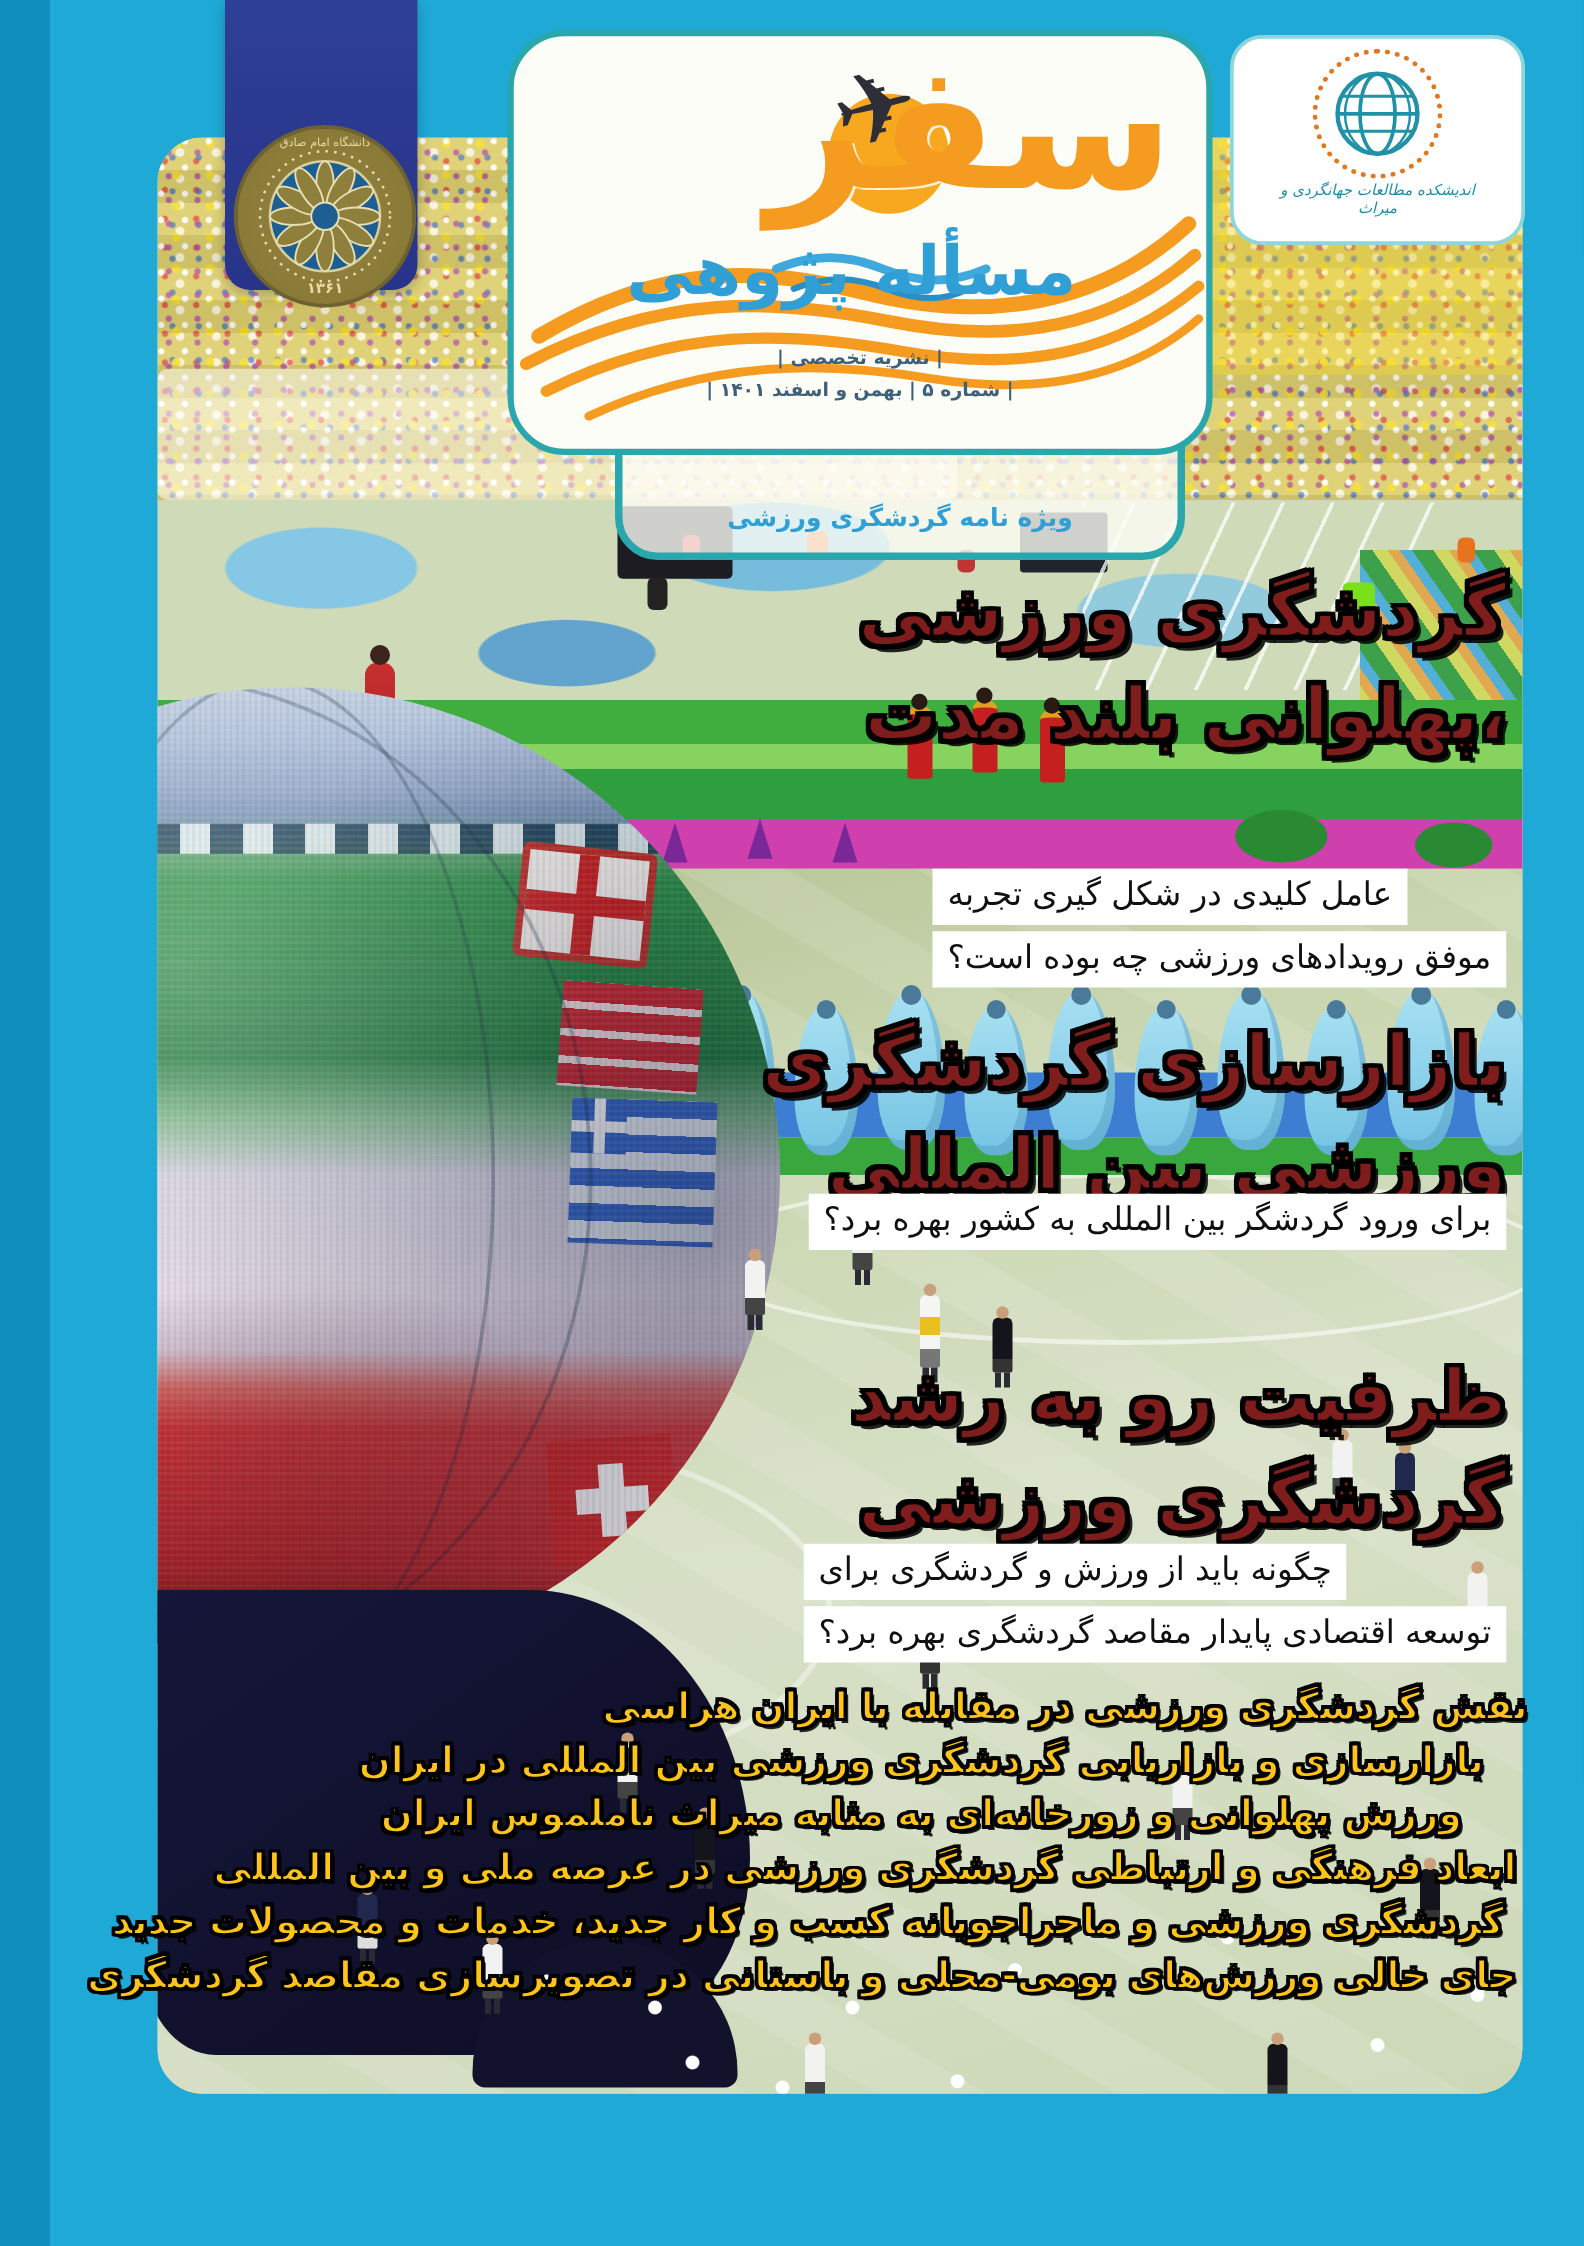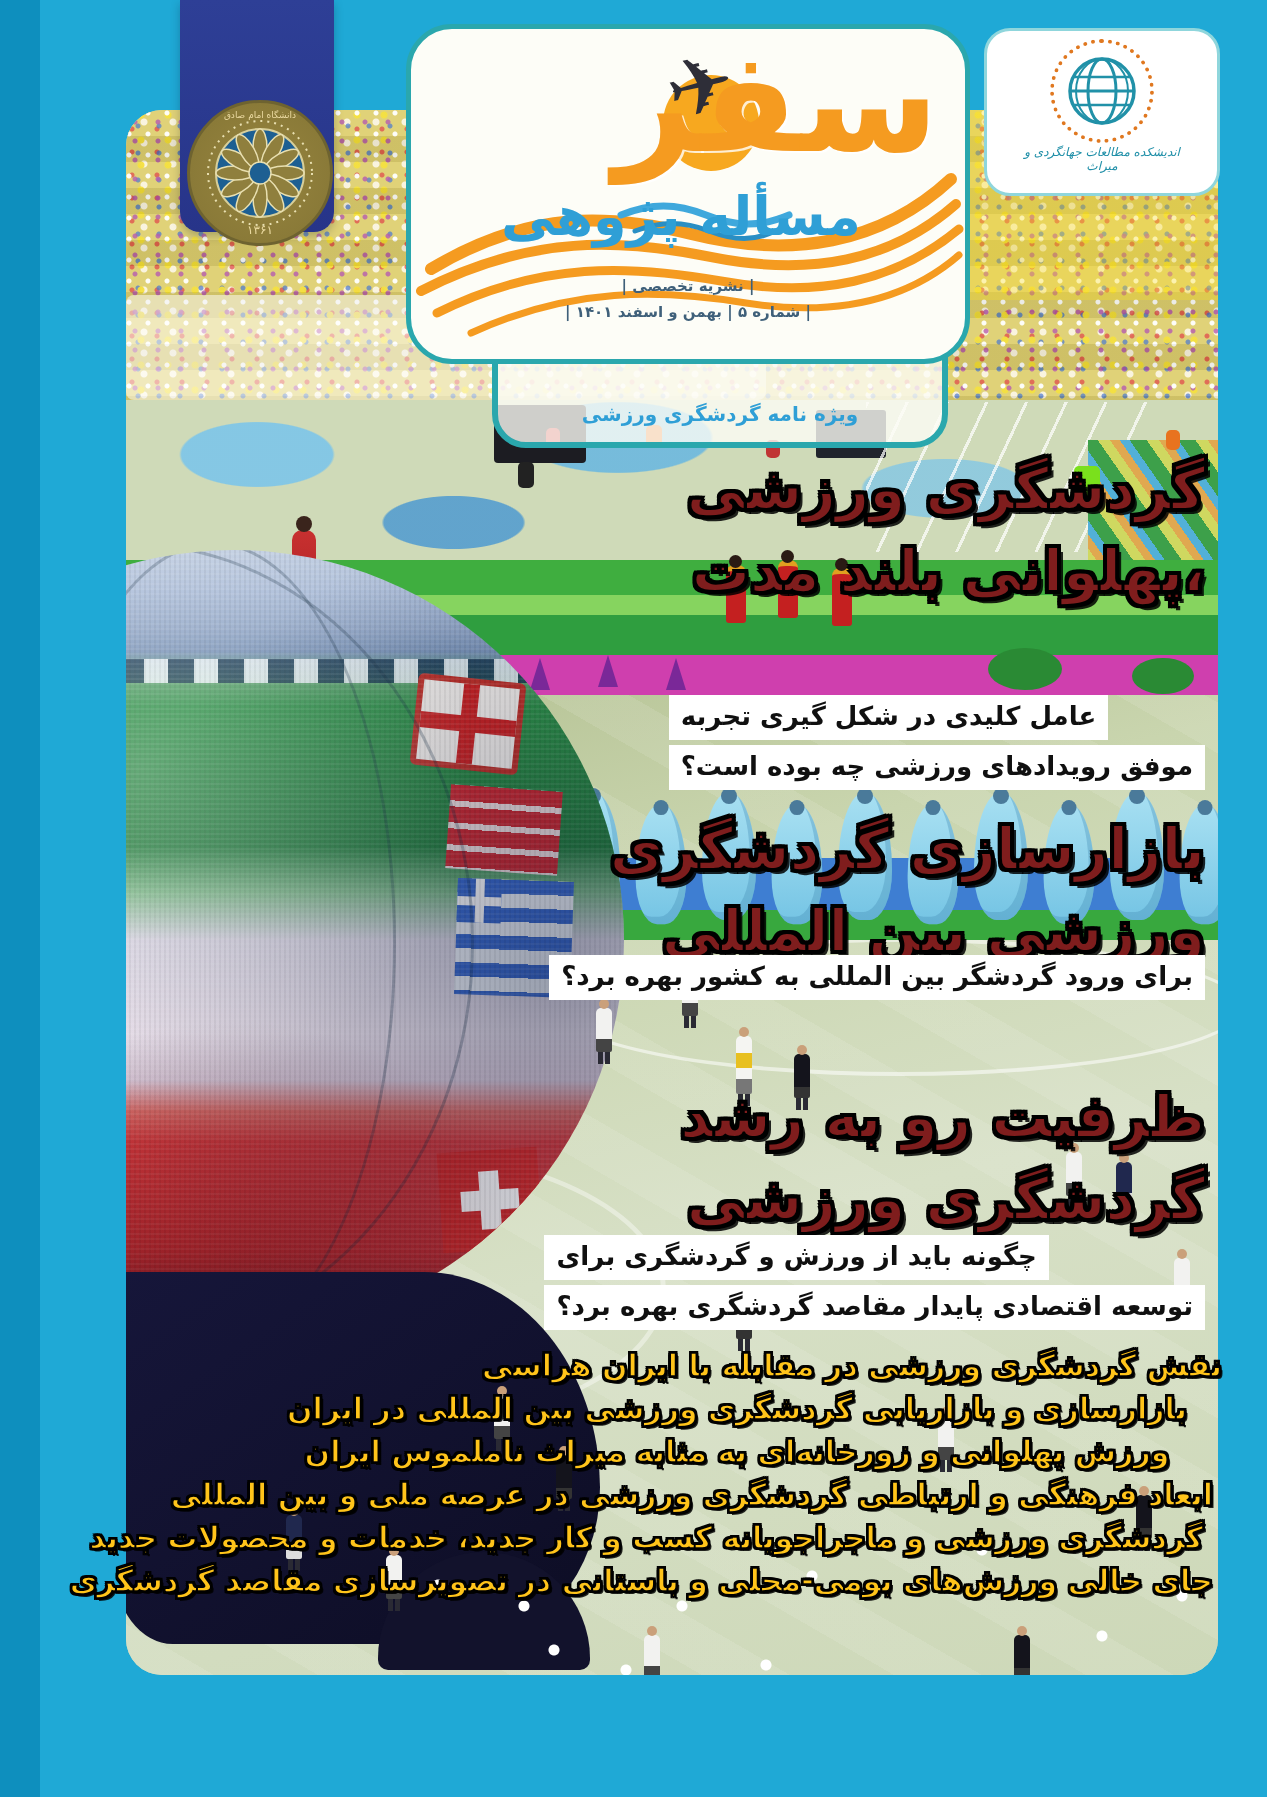--- a/index.html
+++ b/index.html
@@ -116,21 +116,21 @@
 
   
   .ribbon{left:140px;top:0;width:154px;height:232px;background:linear-gradient(#2e3f96,#273489);
     border-radius:0 0 20px 20px;z-index:6;box-shadow:0 4px 10px rgba(0,20,40,.25);}
   .uni-emblem{left:147px;top:100px;width:140px;height:140px;border-radius:50%;z-index:7;
     background:radial-gradient(circle,#97853f 0%,#8a7a38 70%,#6e6330 100%);border:3px solid #6e6330;
     display:flex;align-items:center;justify-content:center;}
   .uni-ring-text{position:absolute;top:7px;left:0;width:100%;text-align:center;font-size:9px;
     color:#ead9a0;direction:rtl;}
   .uni-year{position:absolute;bottom:6px;left:0;width:100%;text-align:center;font-size:12px;
-    color:#ead9a0;font-weight:normal;}
+    color:#ead9a0;font-weight:bold;}
 
   
   .card-lower{left:452px;top:312px;width:456px;height:136px;border:6px solid #2aa7ad;border-radius:34px;
     background:rgba(253,252,246,.8);z-index:4;display:flex;align-items:flex-end;justify-content:center;
     padding-bottom:16px;box-sizing:border-box;}
   .banner-text{font-size:20px;font-weight:bold;color:#2f9fd6;direction:rtl;white-space:nowrap;}
   .card-upper{left:366px;top:24px;width:554px;height:330px;background:#fdfdf7;border:5px solid #2aa7ad;
     border-radius:46px;z-index:5;overflow:hidden;}
   .card-upper *{position:absolute;}
   .sun{left:252px;top:46px;width:96px;height:96px;border-radius:50%;background:#f7a81f;}
@@ -148,21 +148,21 @@
     display:flex;align-items:center;justify-content:center;}
   .inst-caption{margin-top:2px;font-size:12px;color:#1f8fa8;font-style:italic;direction:rtl;padding:0 24px;}
 
   
   .feature{right:102px;z-index:5;direction:rtl;text-align:right;}
   .headline-line{font-size:58px;line-height:82px;font-weight:bold;color:#7f1d1d;white-space:nowrap;
     -webkit-text-stroke:2px #000;
     text-shadow:3px 0 0 #000,-3px 0 0 #000,0 3px 0 #000,0 -3px 0 #000,
       3px 3px 0 #000,-3px 3px 0 #000,3px -3px 0 #000,-3px -3px 0 #000,5px 5px 0 rgba(0,0,0,.85);}
   .subtext{right:102px;z-index:5;display:flex;flex-direction:column;align-items:flex-end;direction:rtl;}
-  .strip{background:#fff;color:#101010;font-size:26px;font-weight:bold;line-height:38px;
+  .strip{background:#fff;color:#101010;font-size:26px;font-weight:normal;line-height:38px;
     padding:2px 12px 5px;margin-top:5px;white-space:nowrap;}
   .article-list{left:86px;top:1344px;width:1092px;z-index:5;text-align:center;direction:rtl;}
   .list-line{font-size:30px;line-height:43px;font-weight:bold;color:#ffc41a;white-space:nowrap;
     -webkit-text-stroke:1.5px #000;
     text-shadow:2px 0 0 #000,-2px 0 0 #000,0 2px 0 #000,0 -2px 0 #000,
       2px 2px 0 #000,-2px 2px 0 #000,2px -2px 0 #000,-2px -2px 0 #000,3px 3px 0 rgba(0,0,0,.85);}
   .list-line:nth-child(1){transform:translateX(180px);}
   .list-line:nth-child(2){transform:translateX(65px);}
   .list-line:nth-child(3){transform:translateX(65px);}
   .list-line:nth-child(4){transform:translateX(20px);}

